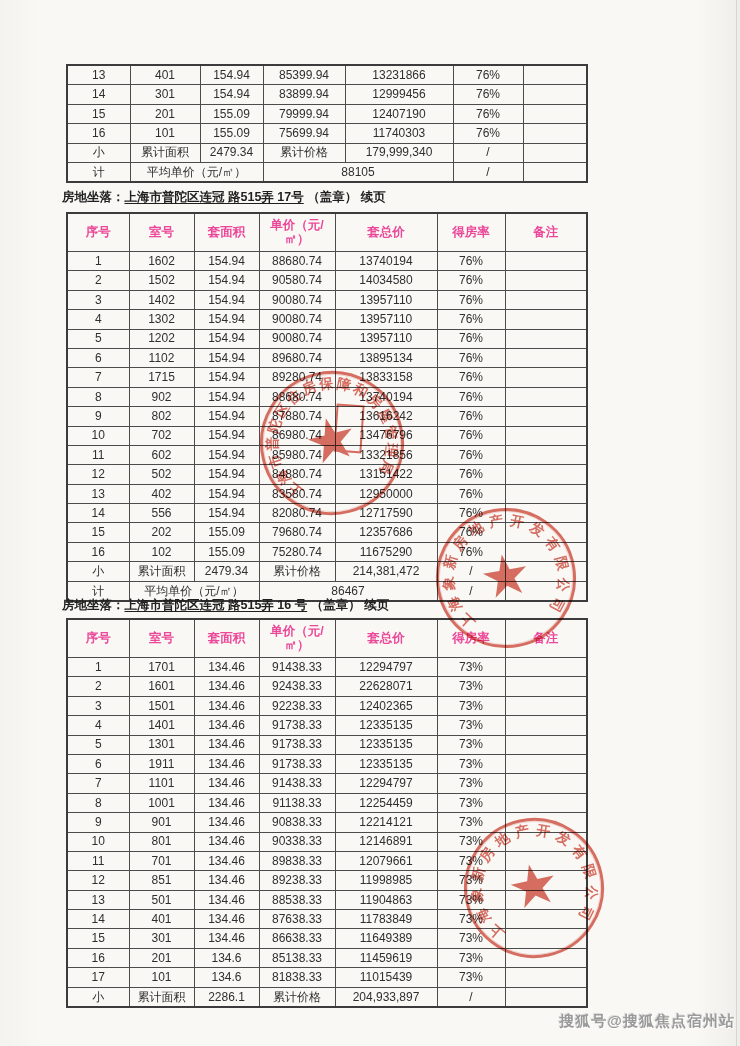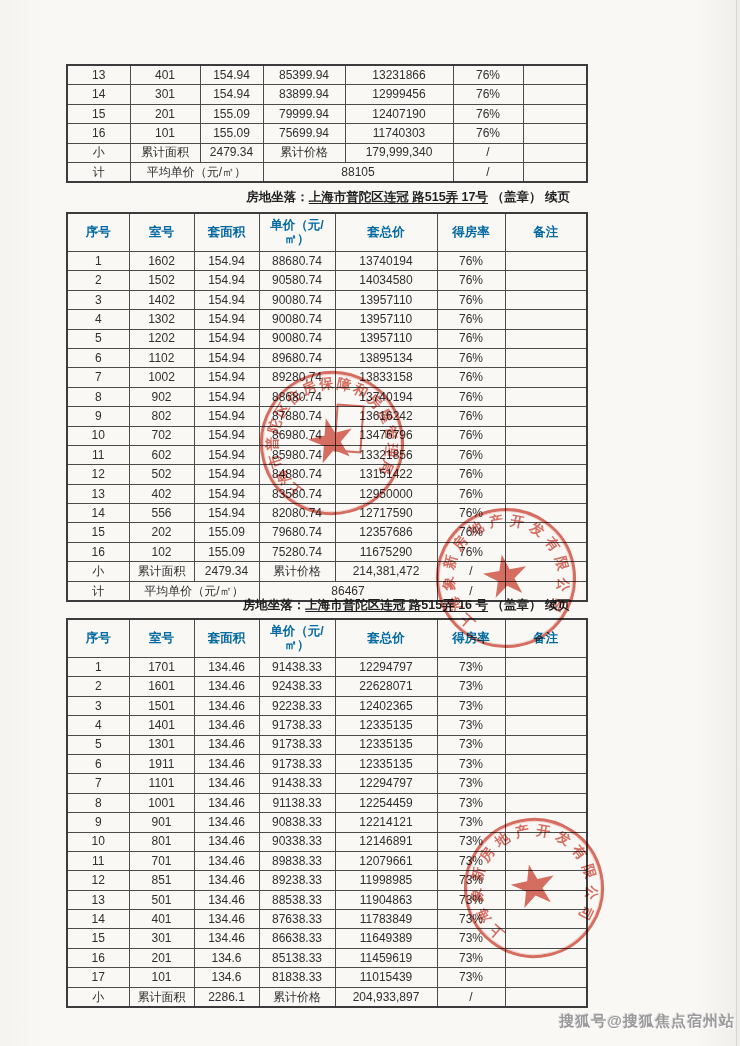--- a/index.html
+++ b/index.html
@@ -11,24 +11,24 @@
   }
   .page{position:absolute;inset:0;}
   .edge-line{position:absolute;top:0;right:3px;width:1px;height:100%;background:rgba(0,0,0,.10);}
   .tbl-wrap{position:absolute;left:66px;width:600px;}
   table.tbl{border-collapse:collapse;table-layout:fixed;width:520px;background:transparent;border:2px solid #3c3c3c;}
   table.tbl td,table.tbl th{
     border:1px solid #4c4c4c;text-align:center;vertical-align:middle;
     padding:0;font-size:12px;line-height:1.05;color:#2f2f2f;overflow:hidden;
     height:18.4px;font-weight:normal;word-break:break-all;
   }
-  table.tbl thead th{height:37px;font-weight:bold;font-size:12.5px;color:#0369a1;}
+  table.tbl thead th{height:37px;font-weight:bold;font-size:12.5px;color:#ec4899;}
   td.b{font-weight:bold;color:#222;}
   .tbl-title{
-    position:absolute;left:50px;width:520px;text-align:right;
+    position:absolute;left:62px;width:520px;text-align:left;
     font-size:12.5px;font-weight:bold;color:#1f1f1f;white-space:nowrap;
   }
   .tbl-title .addr{text-decoration:underline;text-underline-offset:2px;}
   
   .seal{position:absolute;border-radius:50%;mix-blend-mode:multiply;opacity:.85;pointer-events:none;}
   .seal .ring{position:absolute;inset:0;border-radius:50%;}
   .seal .star{position:absolute;left:50%;top:50%;transform:translate(-50%,-54%);line-height:1;}
   .seal .arc-ch{position:absolute;left:50%;top:50%;font-weight:bold;}
   .seal .badge{position:absolute;left:50%;top:50%;}
   
@@ -188,21 +188,21 @@
             <td>6</td>
             <td>1102</td>
             <td>154.94</td>
             <td>89680.74</td>
             <td>13895134</td>
             <td>76%</td>
             <td></td>
           </tr>
           <tr>
             <td>7</td>
-            <td>1002</td>
+            <td>1715</td>
             <td>154.94</td>
             <td>89280.74</td>
             <td>13833158</td>
             <td>76%</td>
             <td></td>
           </tr>
           <tr>
             <td>8</td>
             <td>902</td>
             <td>154.94</td>

